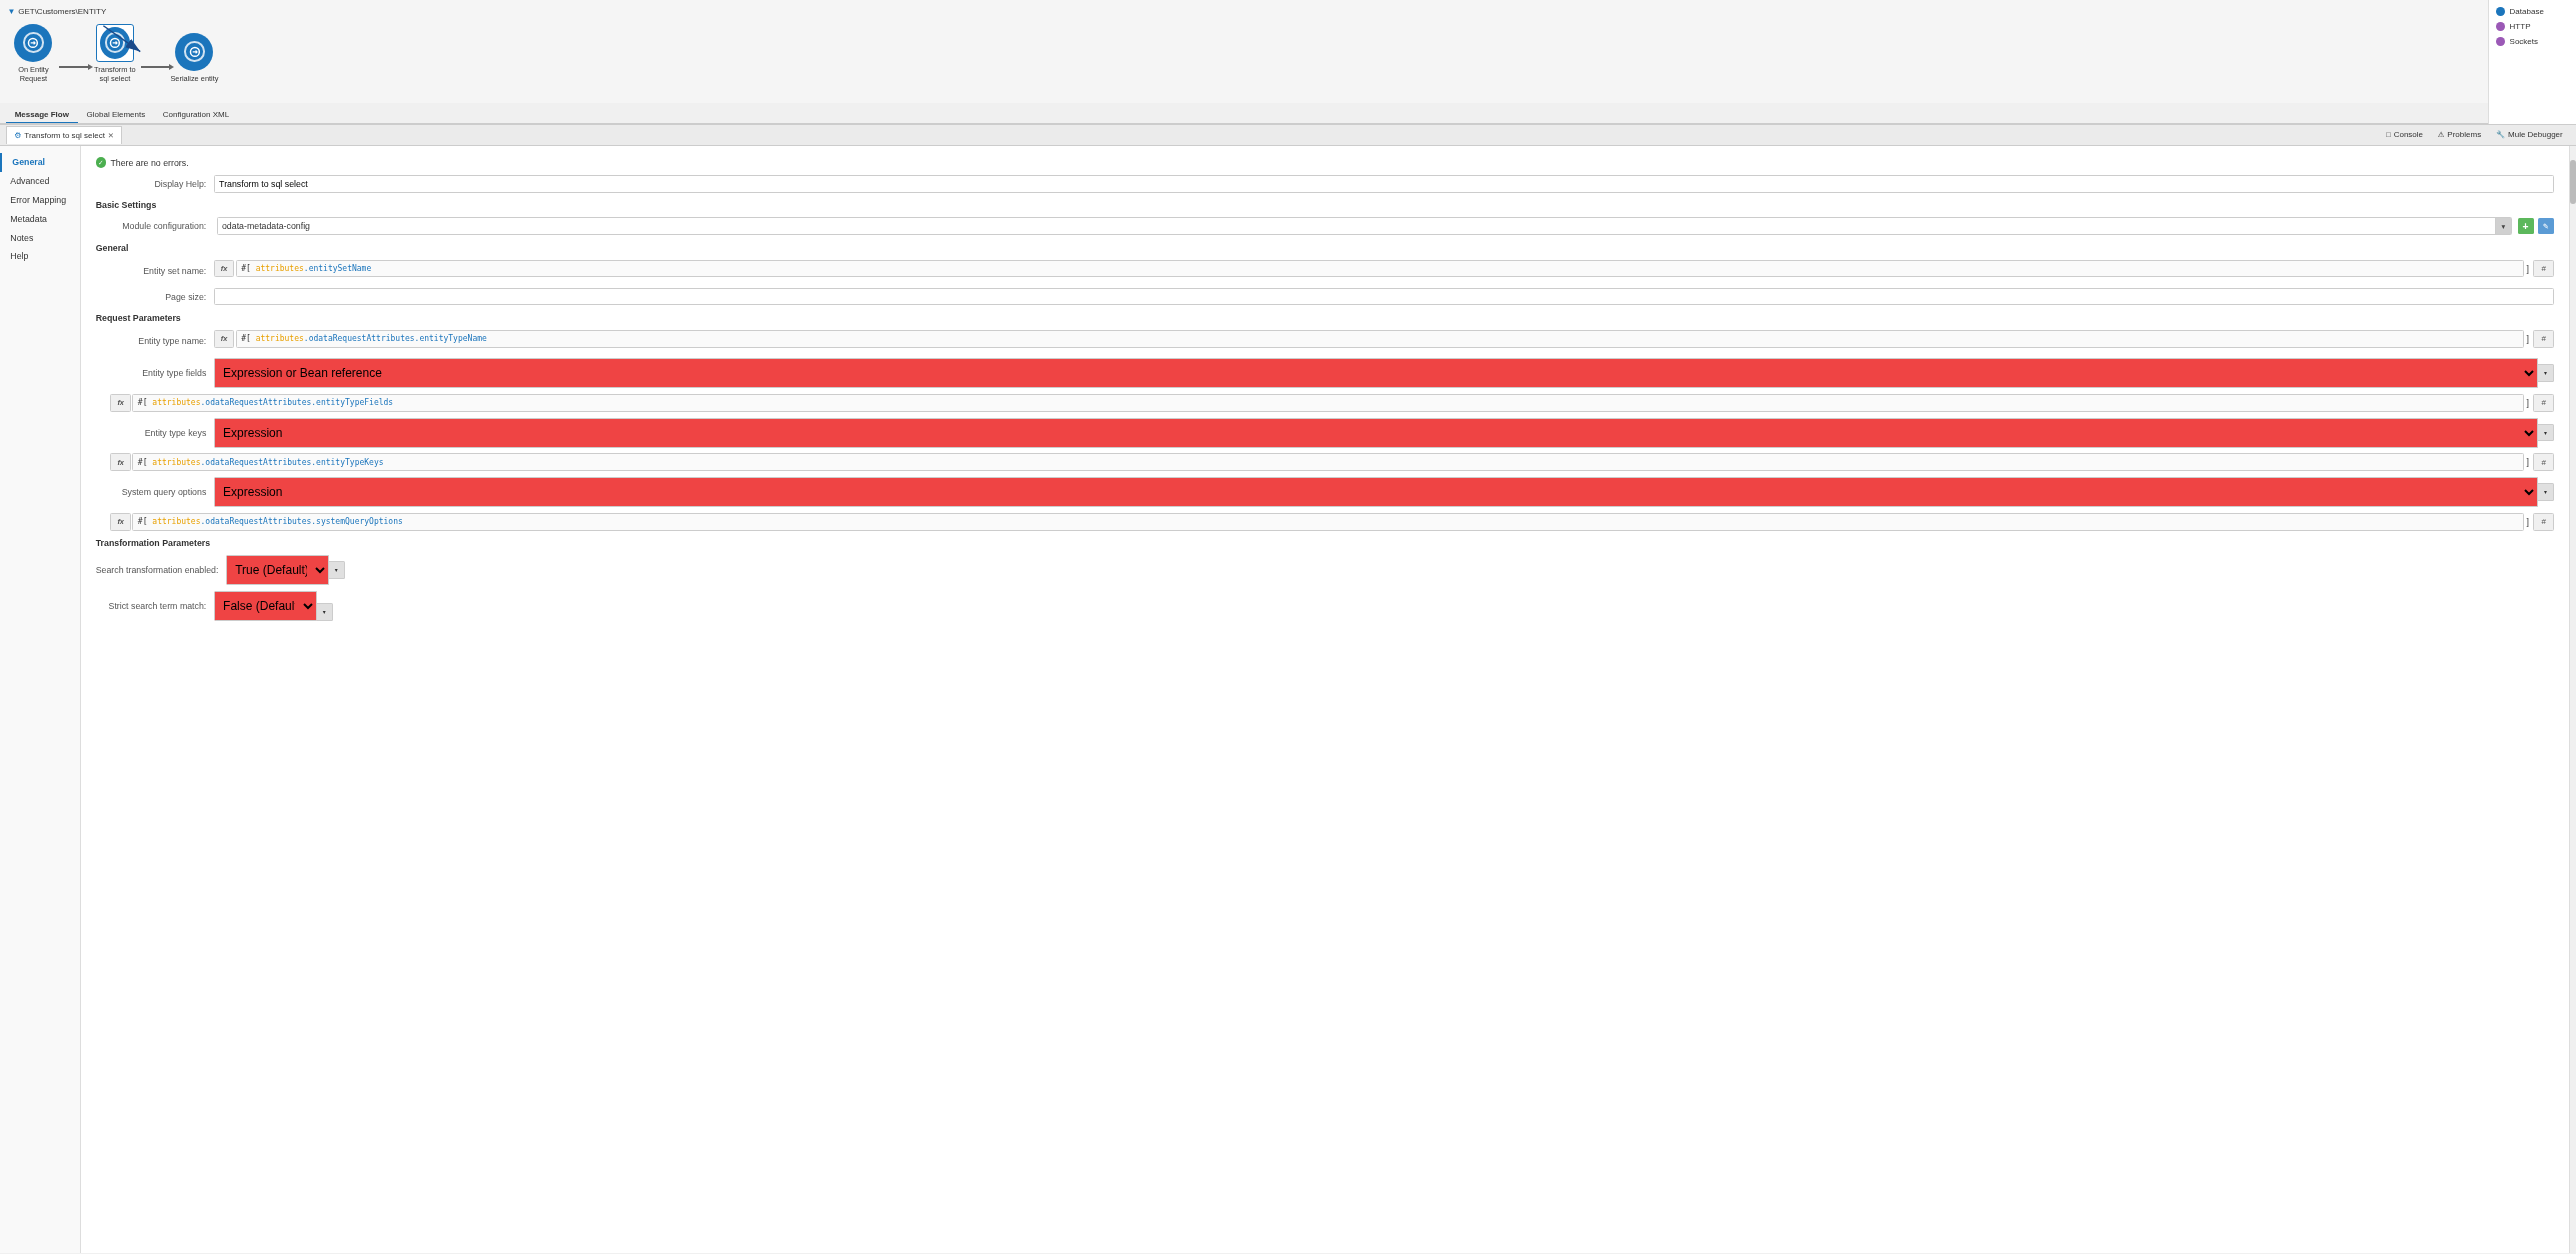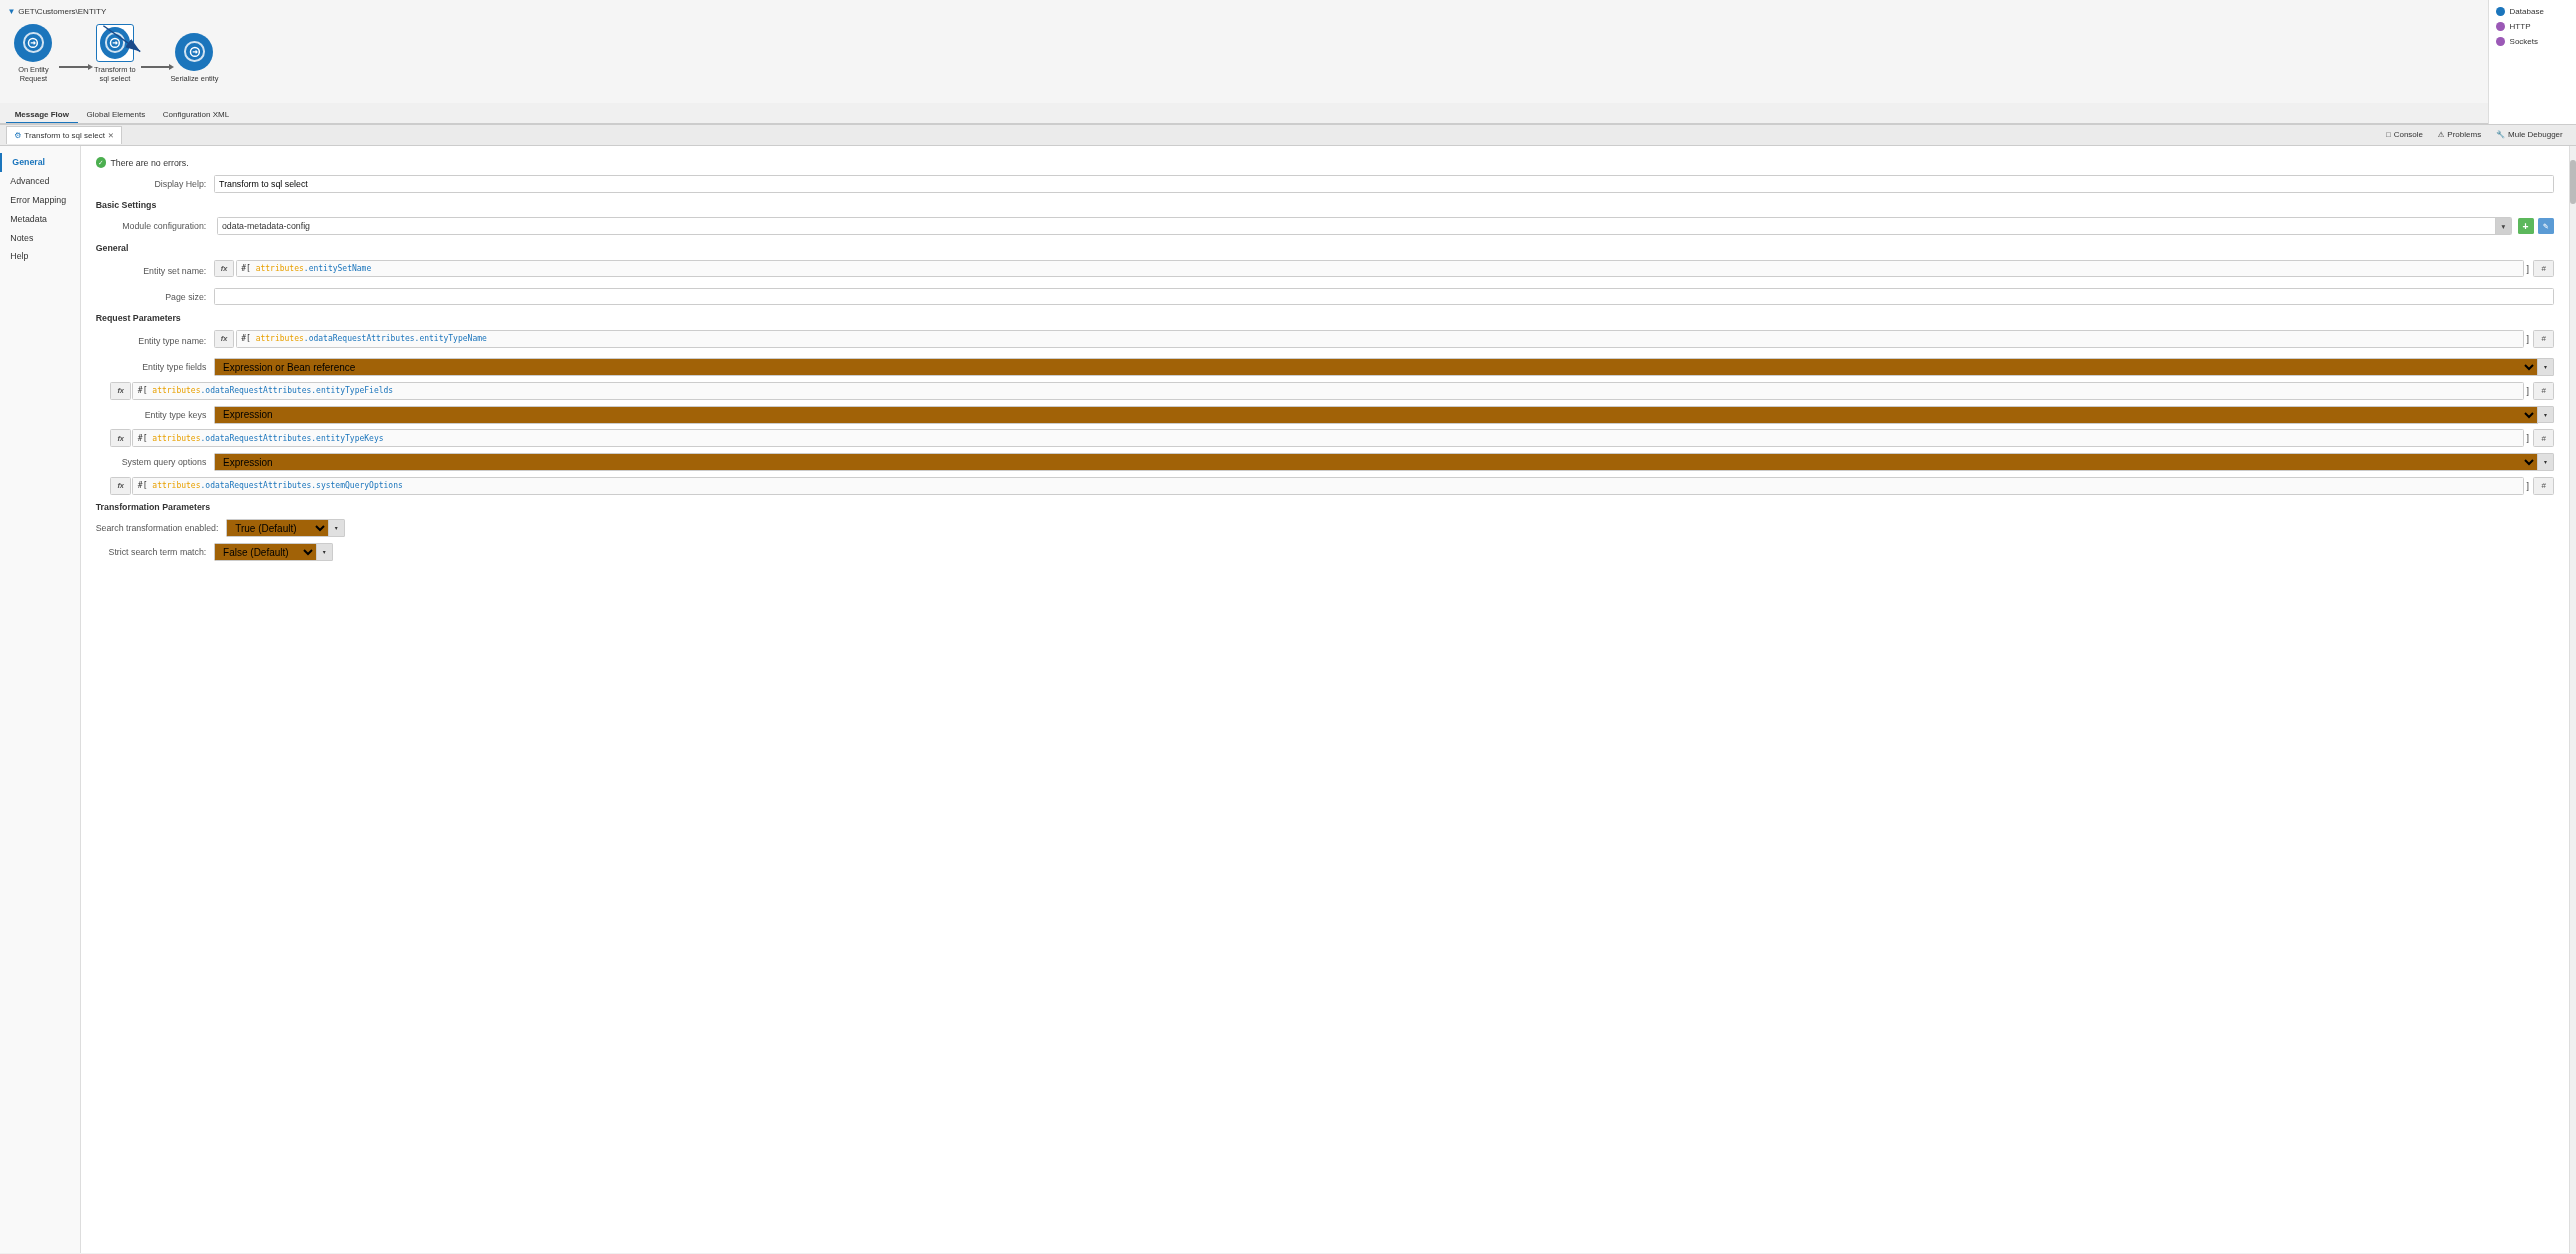--- a/index.html
+++ b/index.html
@@ -361,26 +361,26 @@
       color: #555;
       margin-left: 1.5px;
     }
     .expr-code {
       font-family: monospace;
       font-size: 8px;
     }
     .expr-code .hash { color: #333; }
     .drop-select {
       flex: 1;
-      height: 18px;
+      height: 30px;
       border: 0.7px solid #ccc;
       border-radius: 1.5px 0 0 1.5px;
       padding: 1.5px 4.4px;
-      font-size: 10px;
-      background: #a16207;
+      font-size: 12px;
+      background: #ef4444;
     }
     .drop-arrow-btn {
       width: 16px;
       height: 17.7px;
       background: #e0e0e0;
       border: 0.7px solid #ccc;
       border-left: none;
       border-radius: 0 1.5px 1.5px 0;
       display: flex;
       align-items: center;

